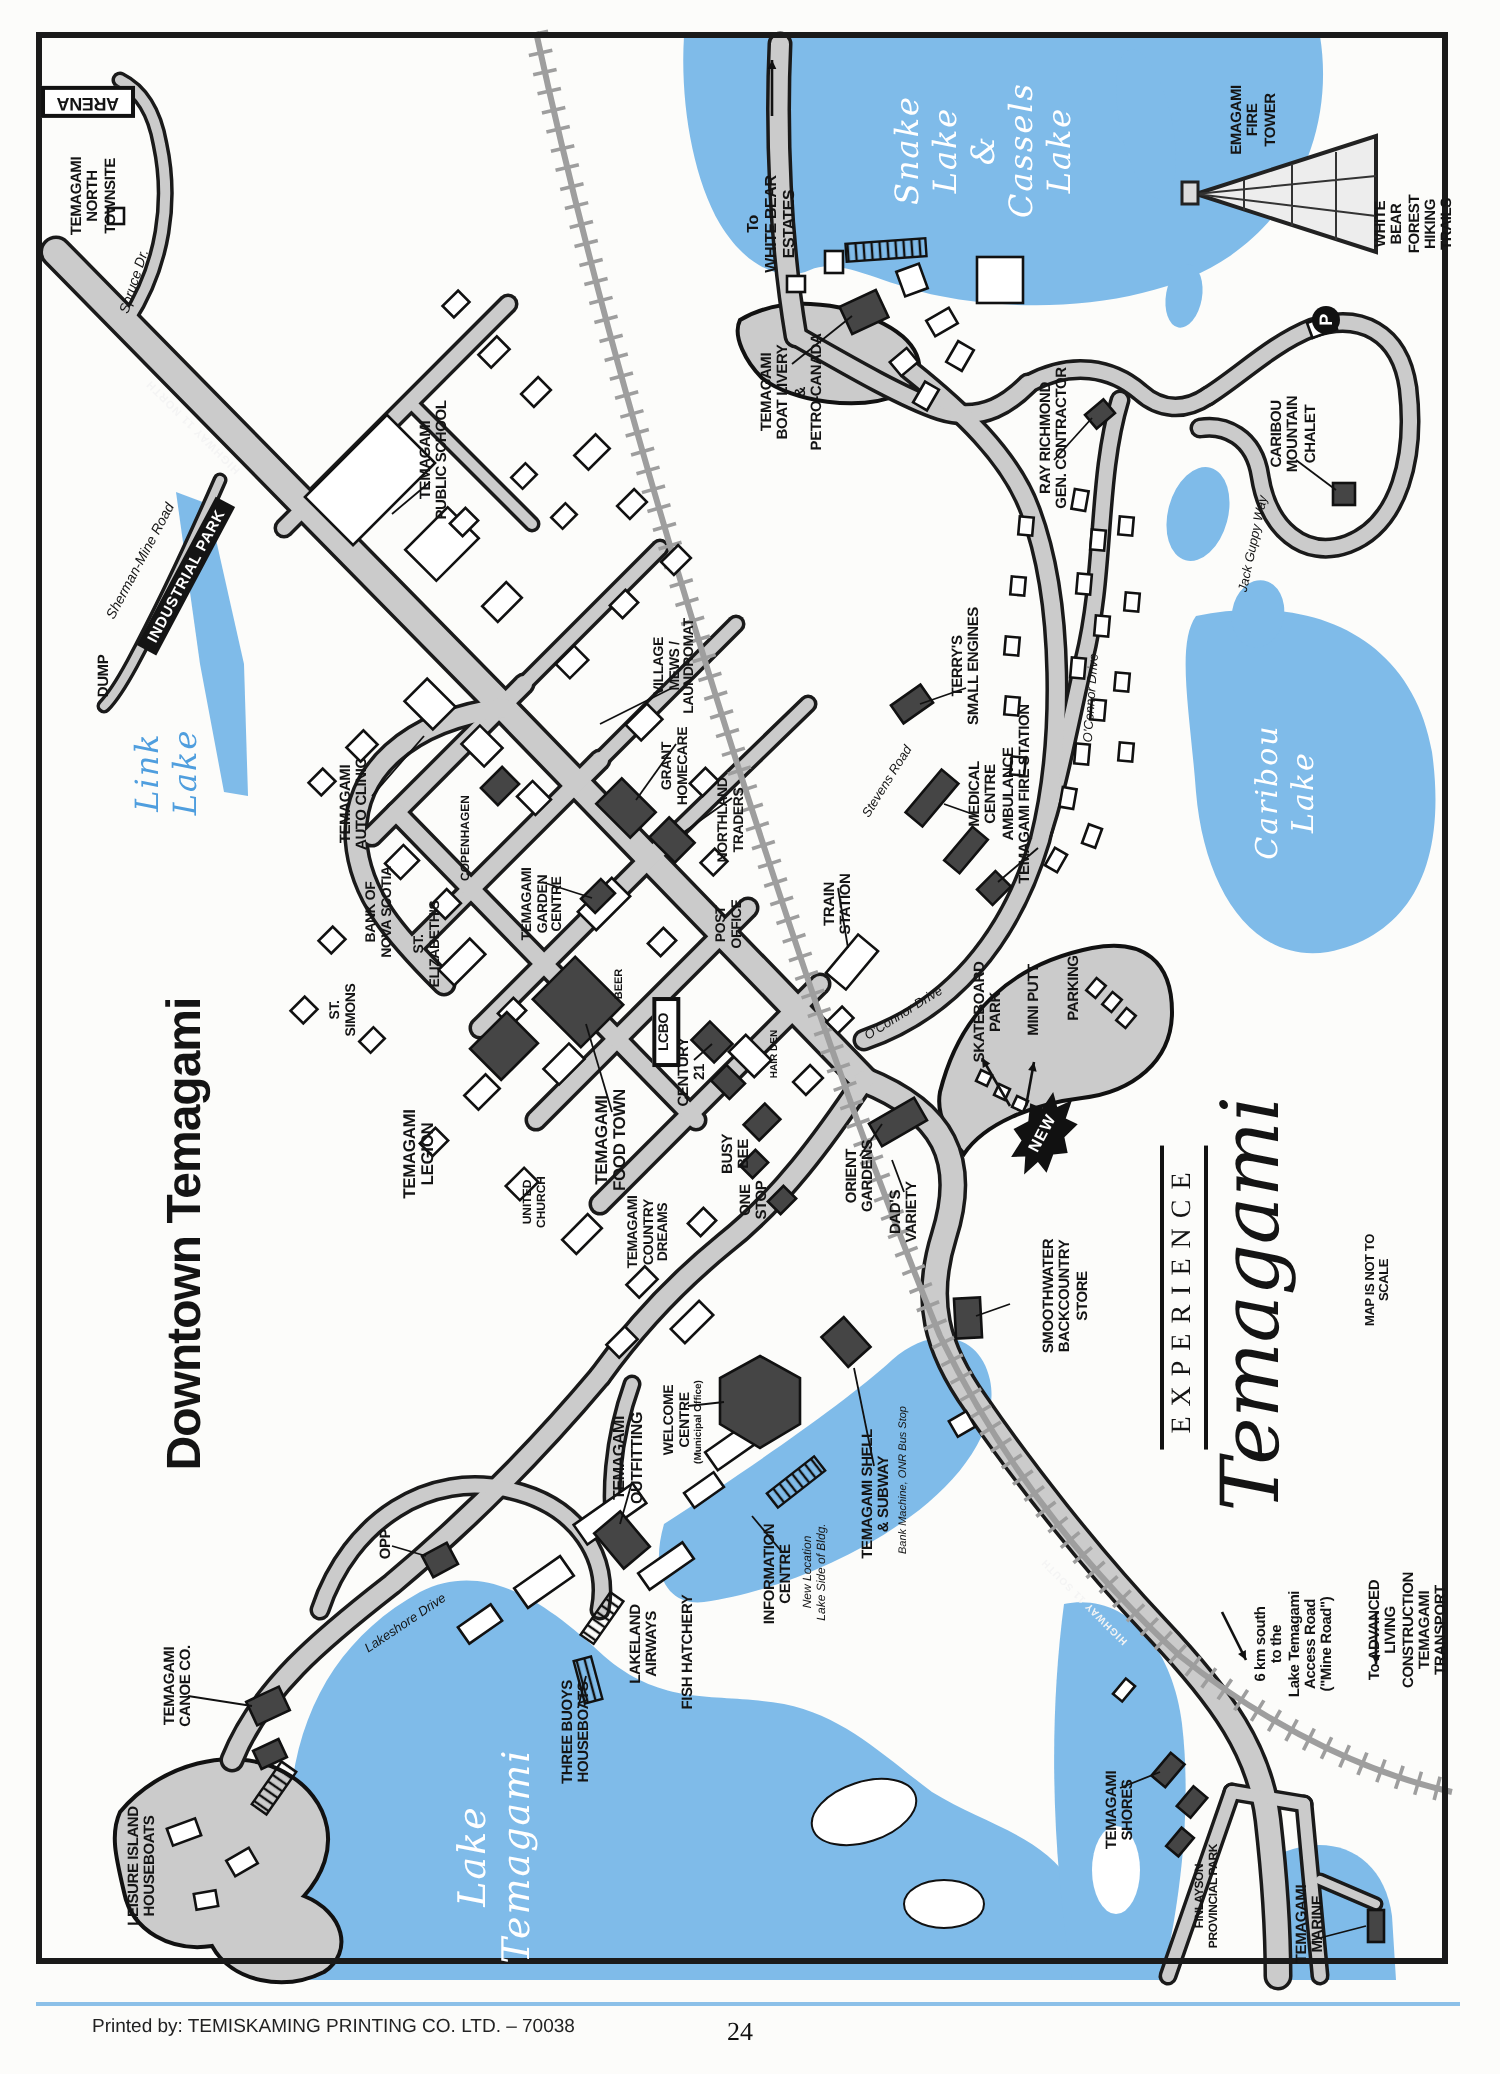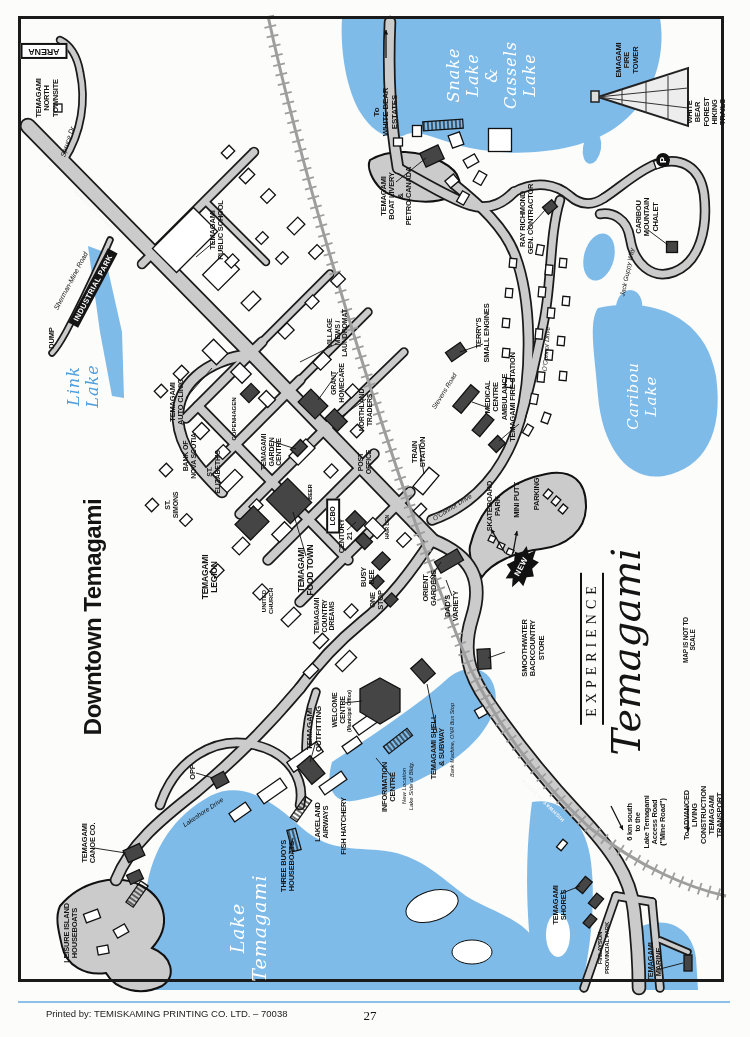--- a/index.html
+++ b/index.html
@@ -450,14 +450,14 @@
 Lake Temagami
 Access Road
 ("Mine Road")</div>
       <div class="lbl" style="left: 704px; top: 815px; font-size: 7.5px; transform: translate(-50%, -50%) rotate(-90deg);">To ADVANCED LIVING CONSTRUCTION
 TEMAGAMI TRANSPORT</div>
       <div class="lbl roadwhite" style="left: 543px; top: 800px; font-size: 5px; transform: translate(-50%, -50%) rotate(-135deg);">HIGHWAY 11 SOUTH</div>
     </div>
 
   <div id="footer-rule"></div>
   <div id="printed-by">Printed by: TEMISKAMING PRINTING CO. LTD. – 70038</div>
-  <div id="page-num">27</div>
+  <div id="page-num">24</div>
 </div>
 
 </body></html>

